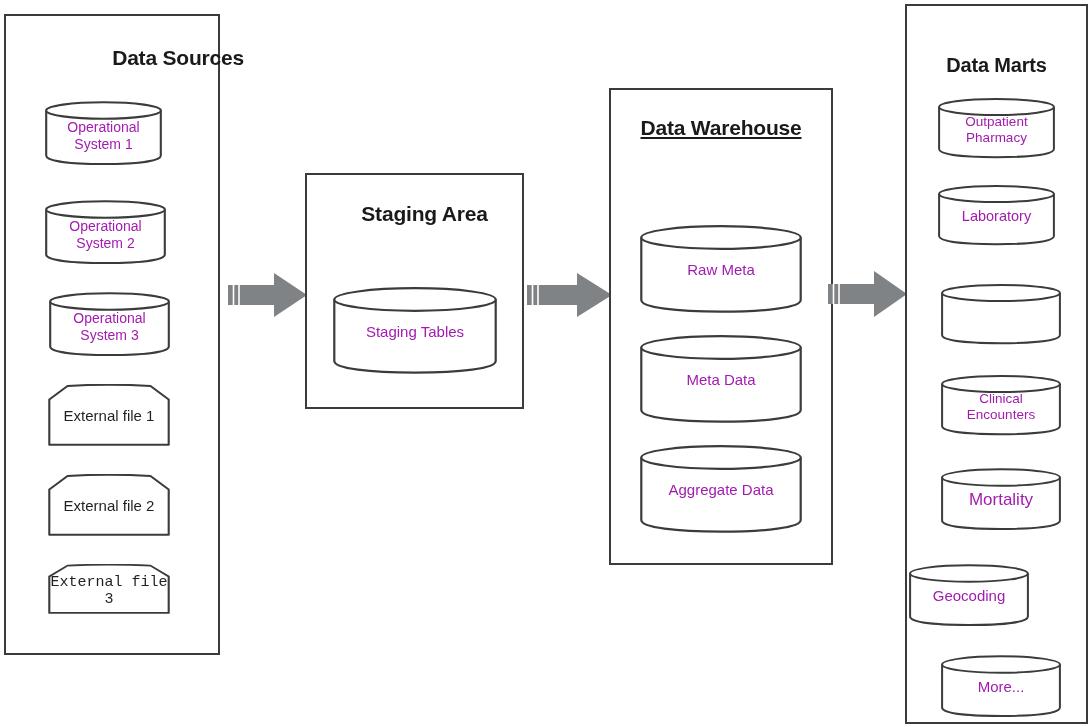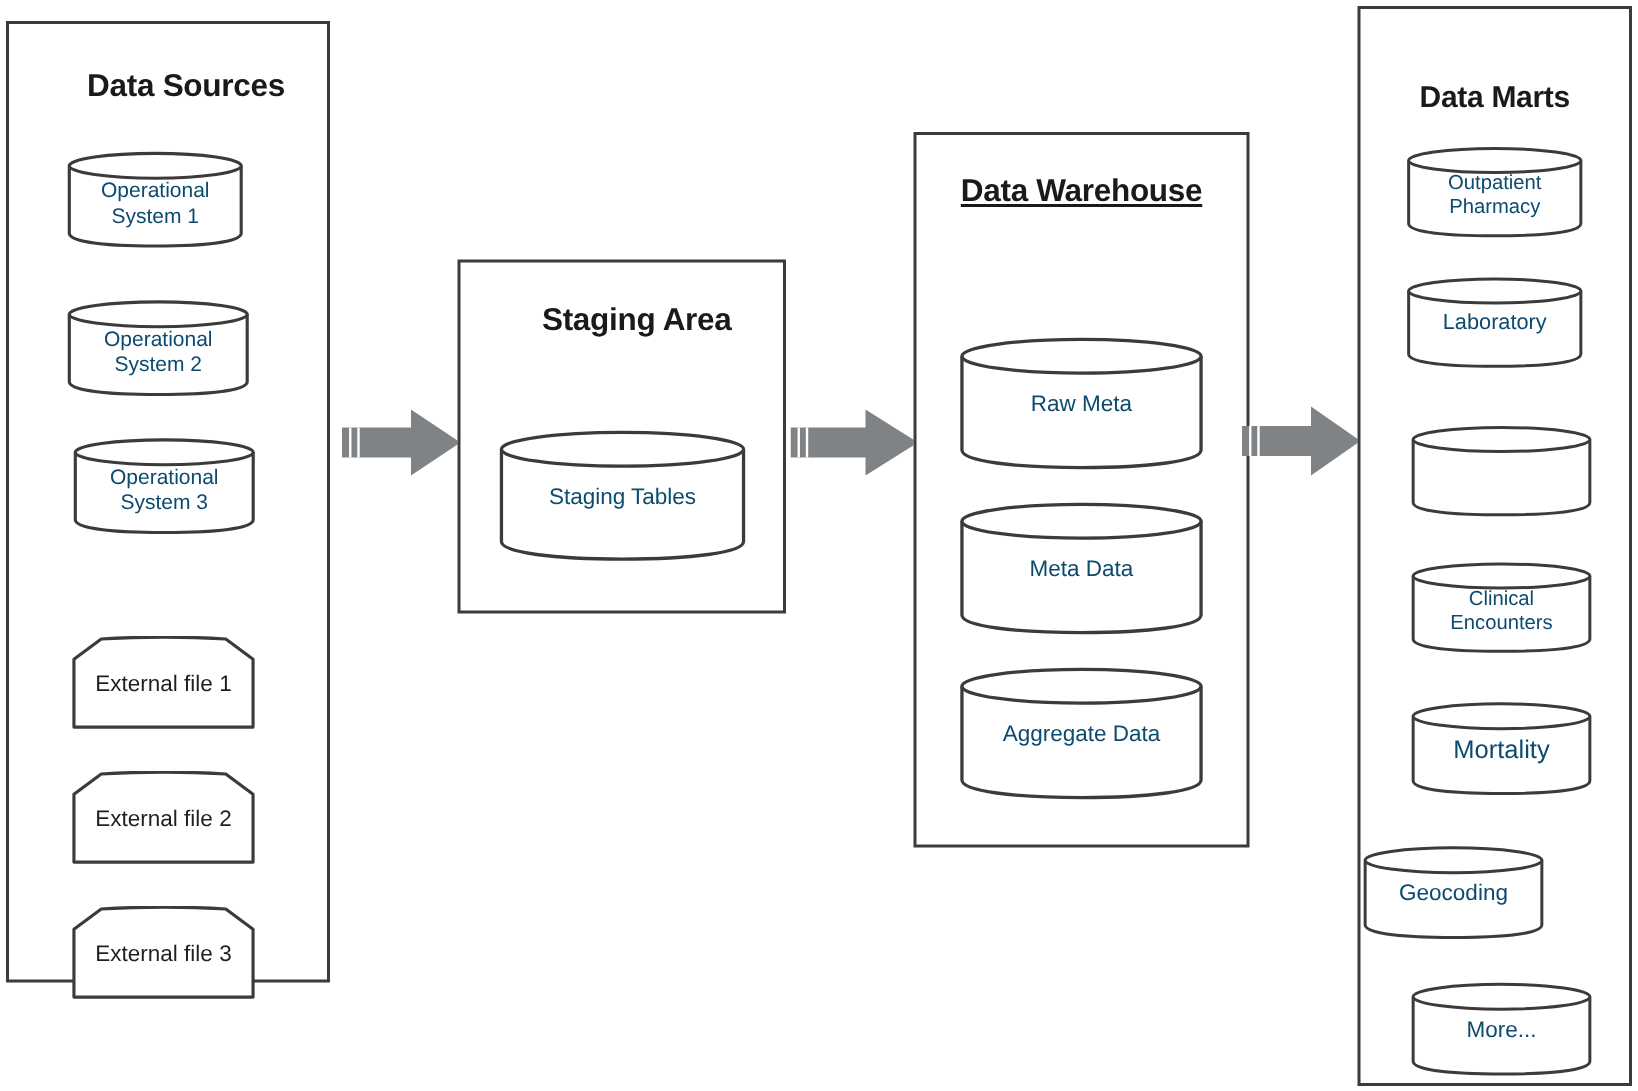--- a/index.html
+++ b/index.html
@@ -60,31 +60,30 @@
     display: block;
   }
   .cyl .cyl-label {
     position: absolute;
     left: 0;
     right: 0;
     top: 50%;
     transform: translateY(-42%);
     text-align: center;
     line-height: 1.22;
-    color: #0c4a6e;
+    color: #a21caf;
     padding: 0 4px;
     box-sizing: border-box;
     white-space: pre-line;
   }
 
   
   .extfile {
     position: absolute;
     box-sizing: border-box;
-    margin-top: 40px;
   }
   .extfile svg {
     position: absolute;
     inset: 0;
     width: 100%;
     height: 100%;
     display: block;
   }
   .extfile .ext-label {
     position: absolute;
@@ -106,21 +105,21 @@
     width: 100%;
     height: 100%;
   }
 </style>
 </head>
 <body>
 
 <div id="canvas">
 
   <div class="container-box" id="box-data-sources"></div>
-  <div class="container-title" id="title-data-sources" style="left:4px; width:240px;">Data Sources</div>
+  <div class="container-title" id="title-data-sources" style="left:4px; width:240px;text-align:right;">Data Sources</div>
 
   <div class="cyl" style="left:44px; top:100px; width:119px; height:66px;">
     <svg viewBox="0 0 119 66" preserveAspectRatio="none">
       <path d="M2.2 10.5 L2.2 55.5 C2.2 61.4 27.5 64 59.5 64 C91.5 64 116.8 61.4 116.8 55.5 L116.8 10.5" fill="#ffffff" stroke="#3b3b3b" stroke-width="2.1" stroke-linejoin="round"></path>
       <ellipse cx="59.5" cy="10.5" rx="57.3" ry="8.3" fill="#ffffff" stroke="#3b3b3b" stroke-width="2.1"></ellipse>
     </svg>
     <div class="cyl-label" style="font-size:14px;">Operational
 System 1</div>
   </div>
 
@@ -149,21 +148,21 @@
     <div class="ext-label">External file 1</div>
   </div>
 
   <div class="extfile" style="left:48px; top:474px; width:122px; height:62px;">
     <svg viewBox="0 0 122 62" preserveAspectRatio="none">
       <path d="M1.3 60.7 L1.3 15.5 L19.5 2.0 Q61 -0.6 102.5 2.0 L120.7 15.5 L120.7 60.7 Z" fill="#ffffff" stroke="#3b3b3b" stroke-width="2.1" stroke-linejoin="round"></path>
     </svg>
     <div class="ext-label">External file 2</div>
   </div>
 
-  <div class="extfile" style="left:48px; top:564px; width:122px; height:62px;">
+  <div class="extfile" style="left:48px; top:564px; width:122px; height:50px;font-family:Liberation Mono, monospace;">
     <svg viewBox="0 0 122 62" preserveAspectRatio="none">
       <path d="M1.3 60.7 L1.3 15.5 L19.5 2.0 Q61 -0.6 102.5 2.0 L120.7 15.5 L120.7 60.7 Z" fill="#ffffff" stroke="#3b3b3b" stroke-width="2.1" stroke-linejoin="round"></path>
     </svg>
     <div class="ext-label">External file 3</div>
   </div>
 
   <div class="flow-arrow" style="left:228px; top:271px; width:80px; height:48px;">
     <svg viewBox="0 0 80 48" preserveAspectRatio="none">
       <path d="M0 14 L46 14 L46 2 L79 24 L46 46 L46 34 L0 34 Z" fill="#808385"></path>
       <line x1="5.5" y1="14" x2="5.5" y2="34" stroke="#ffffff" stroke-width="1.6"></line>

